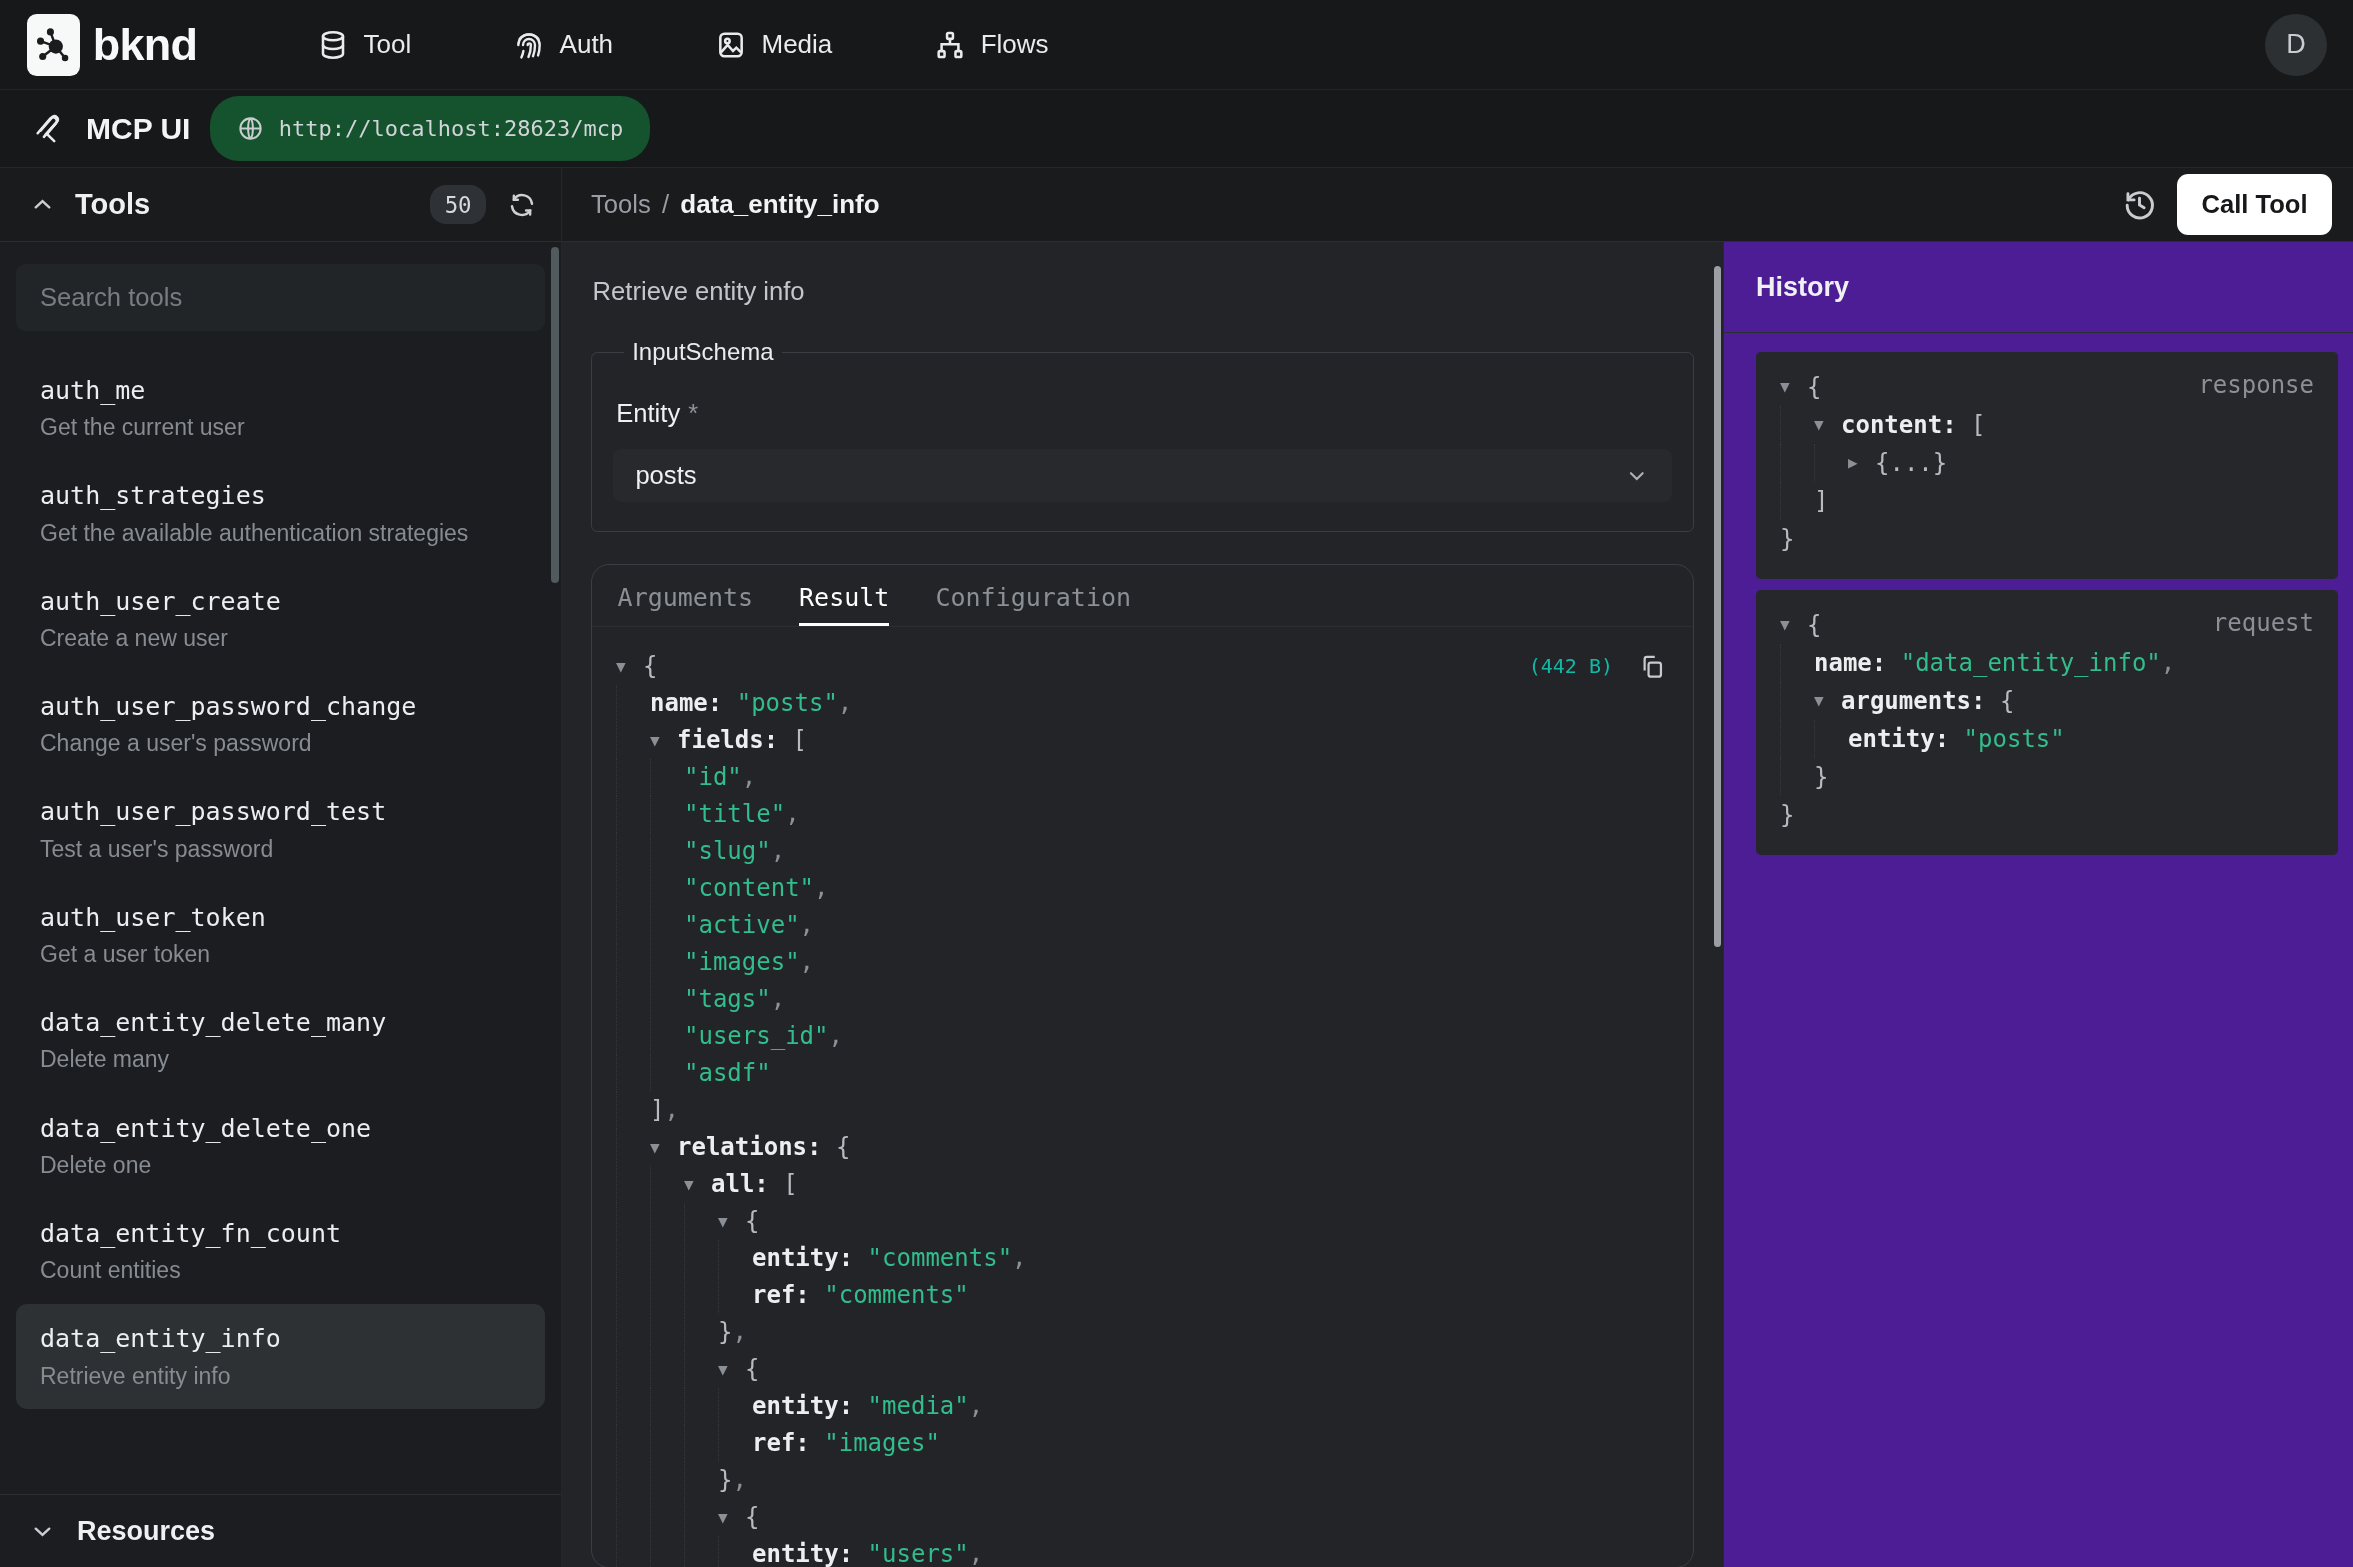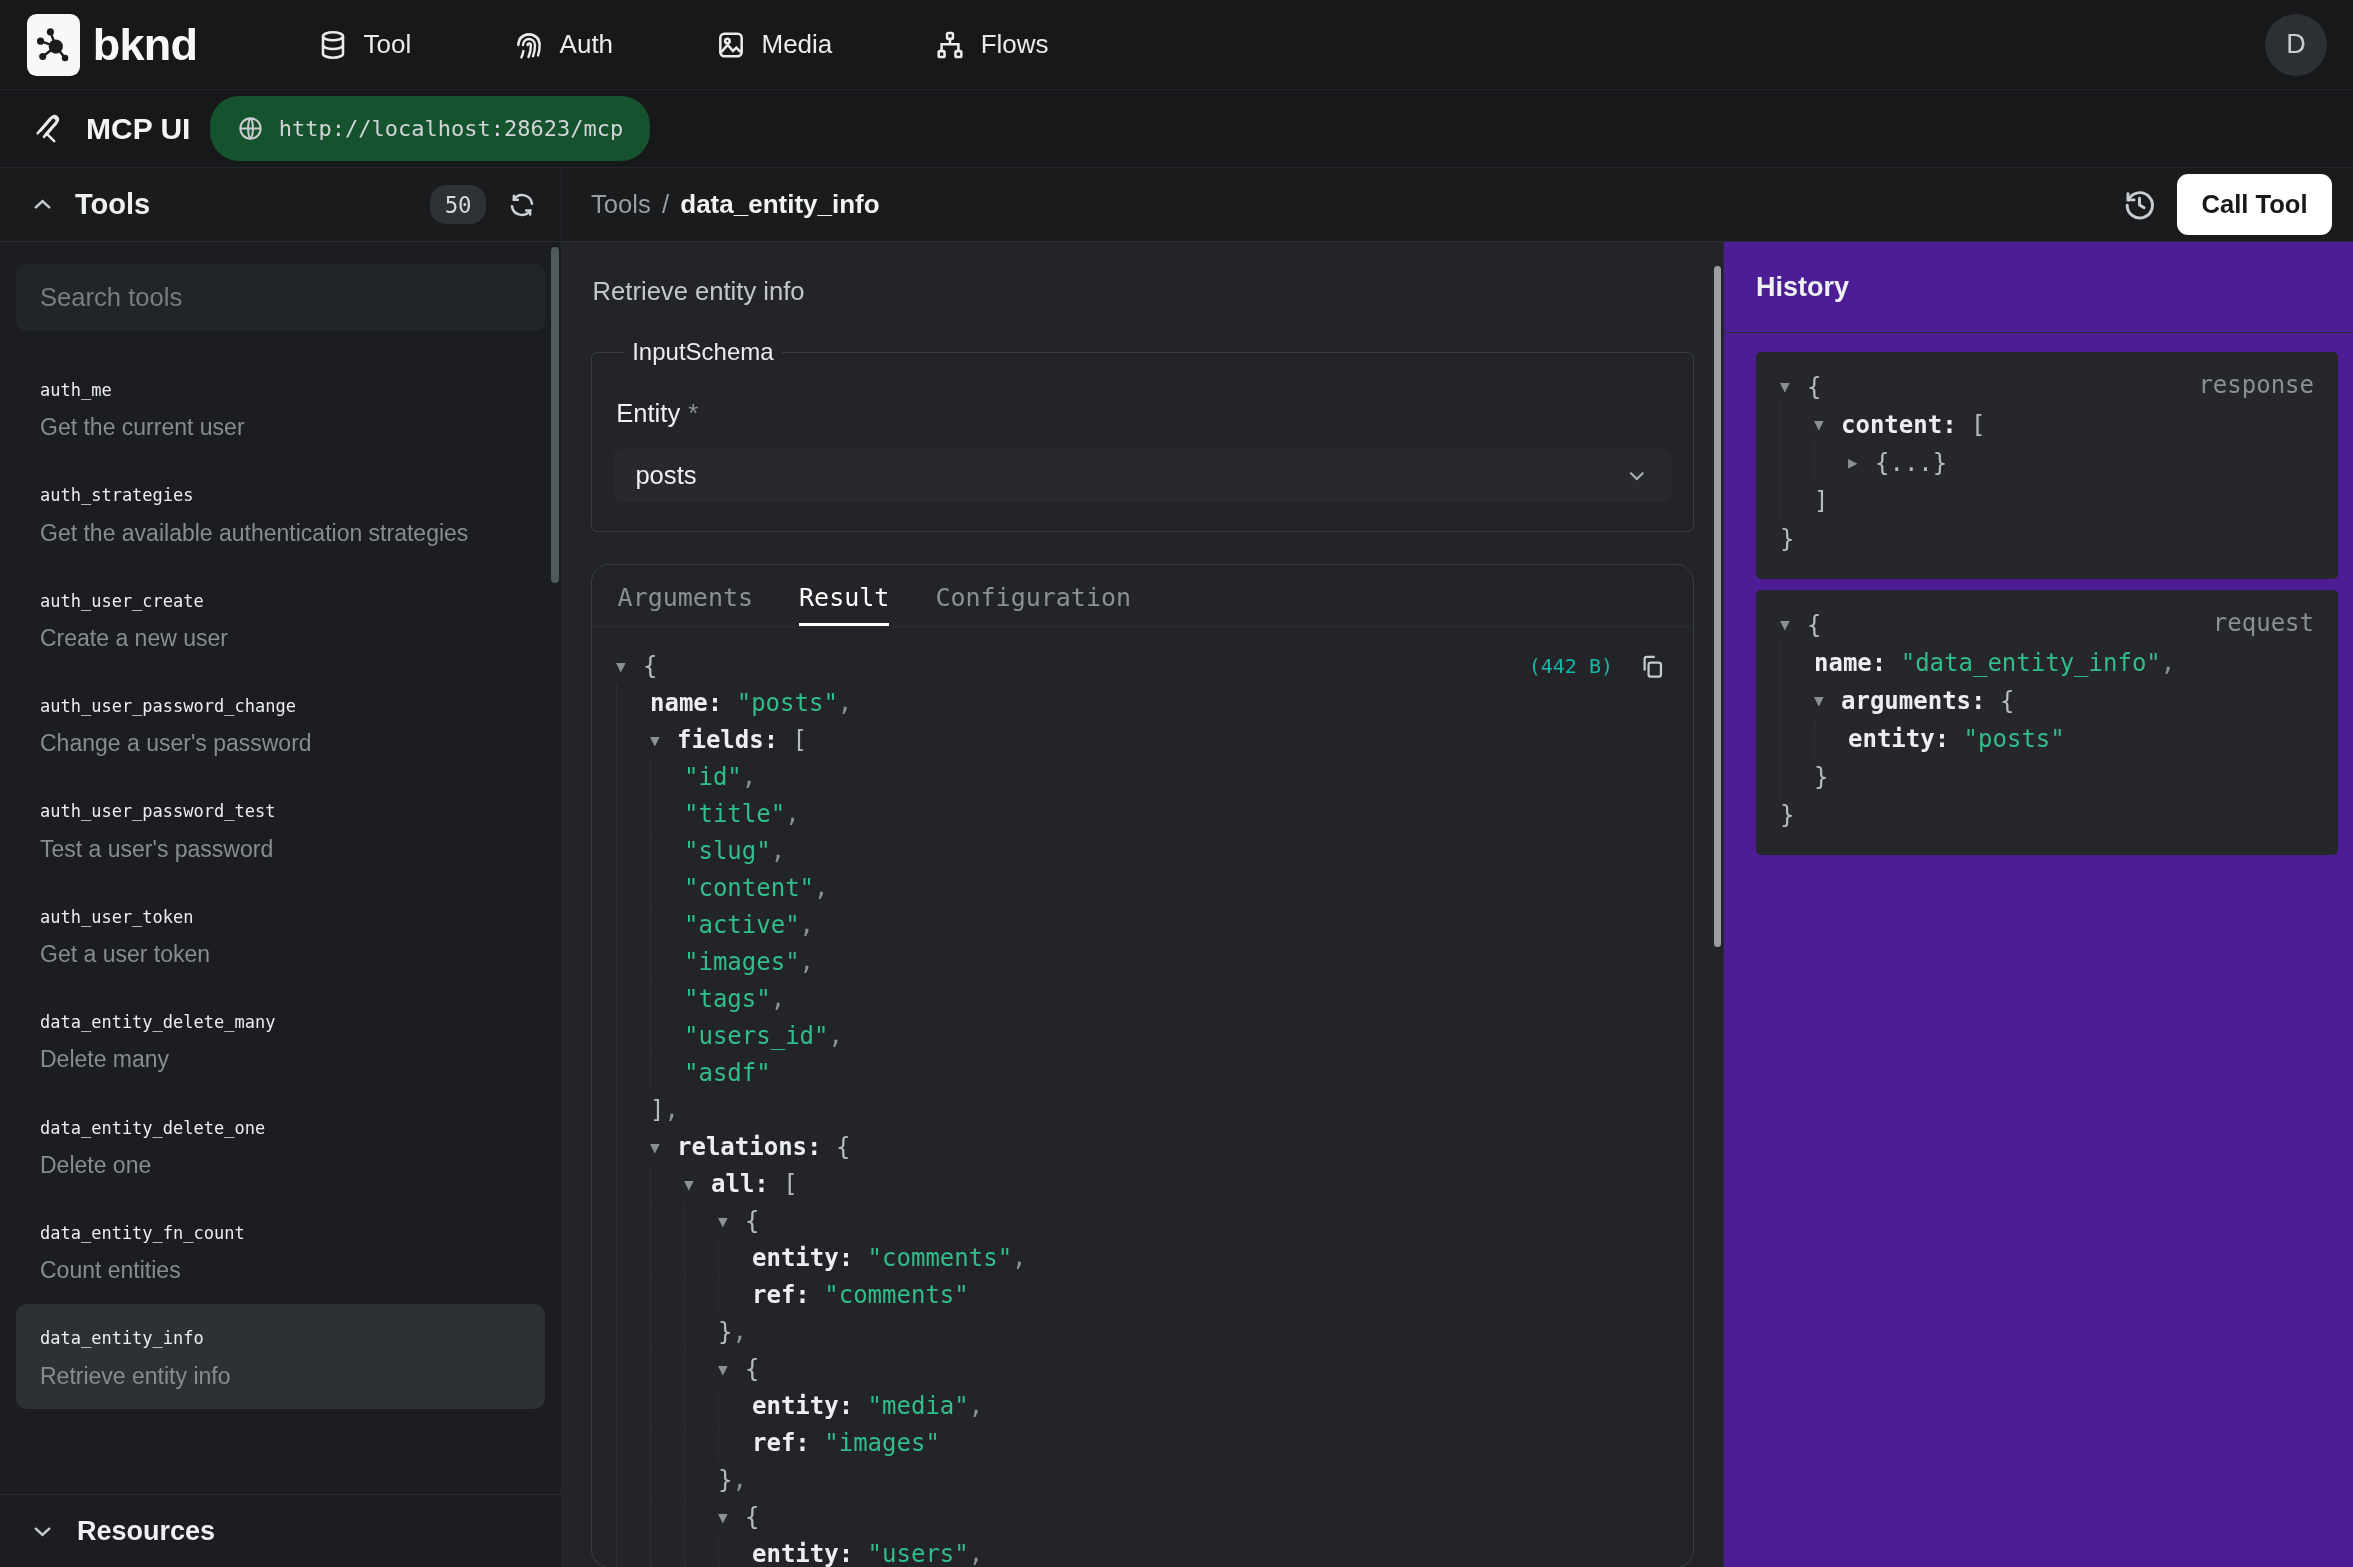--- a/index.html
+++ b/index.html
@@ -47,21 +47,21 @@
                 padding:6.4px 14.4px; }
   .sb-scroll{ flex:1; min-height:0; overflow:hidden; position:relative; }
   .search{ margin:22.4px 16px 0 16px; height:67px; background:#222528; border-radius:9.6px;
            display:flex; align-items:center; padding:0 24px; }
   .search input{ background:transparent; border:none; outline:none; width:100%;
                  font-size:25.6px; color:#e9ebed; font-family:inherit;}
   .search input::placeholder{ color:#787d83; }
   .tool-list{ margin-top:24px; }
   .tool-item{ margin:0 16px; padding:17.6px 24px; border-radius:11.2px; cursor:pointer;}
   .tool-item.selected{ background:#2e3134; }
-  .tool-name{ font-size:17px; color:#eceef0; line-height:35px;}
+  .tool-name{ font-size:25px; color:#eceef0; line-height:35px;}
   .tool-desc{ font-size:23px; color:#878c92; line-height:32px; margin-top:3.2px;}
   .sb-thumb{ position:absolute; top:4.8px; right:1.6px; width:8px; height:336px;
              background:#515a5c; border-radius:4px; }
   .sb-footer{ flex:none; height:74px; border-top:1.6px solid #2a2d31; display:flex;
               align-items:center; gap:21px; padding:0 29px; }
   .sb-footer .sb-title{ font-size:27px; }
 
   
   .right{ flex:1; display:flex; flex-direction:column; min-width:0; min-height:0;}
   .main-header{ height:74px; flex:none; display:flex; align-items:center;

